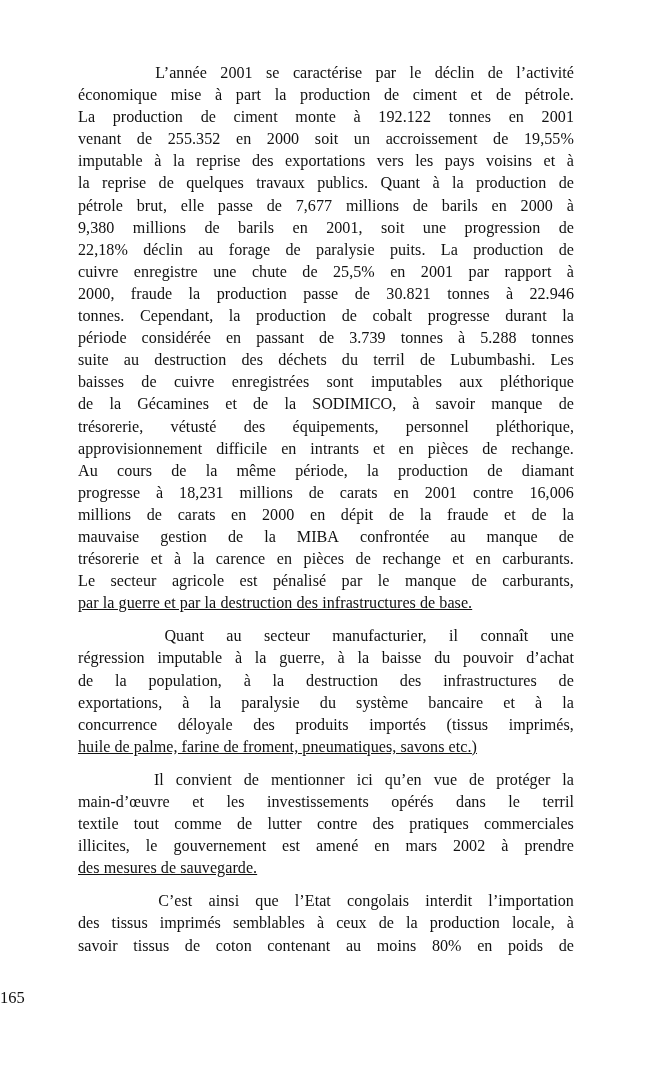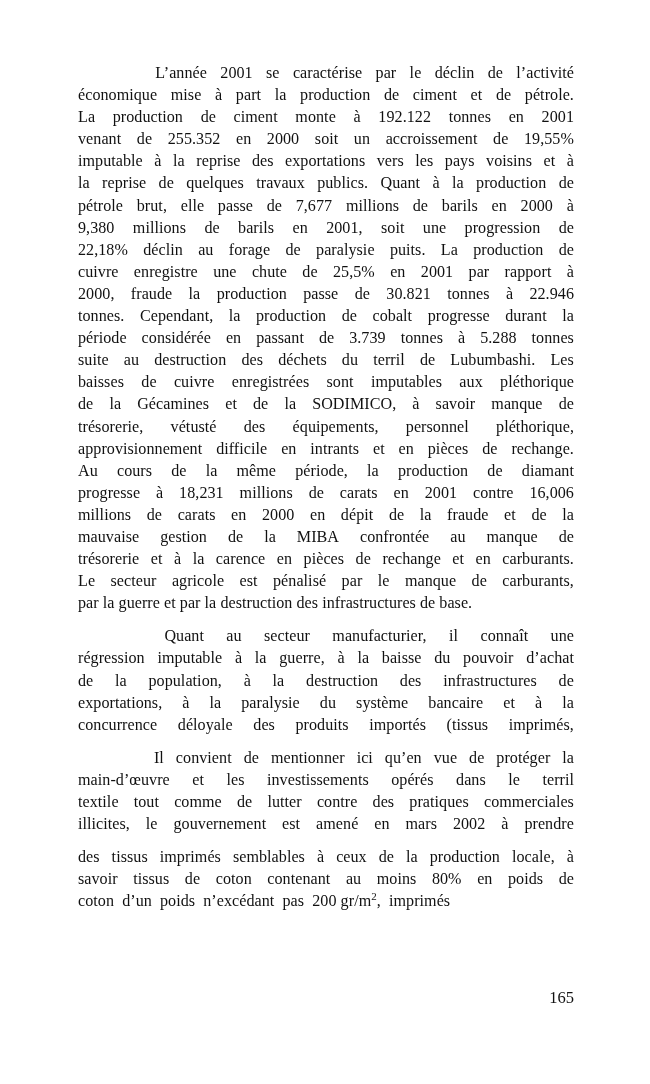--- a/index.html
+++ b/index.html
@@ -49,20 +49,21 @@
     font-size: 16.1px;
     line-height: 22.1px;
     height: 22.1px;
     white-space: pre;
     letter-spacing: 0.05px;
   }
   
   .line.flush {
     display: block;
     text-align: left;
+    text-decoration: underline;
   }
   .line .w {
     display: inline-block;
   }
   
   .line .indent-space {
     display: inline-block;
     width: 64px;
   }
 
@@ -70,21 +71,21 @@
     font-size: 0.68em;
     vertical-align: super;
     line-height: 0;
   }
 
   #page-number {
     position: absolute;
     left: 0;
     top: 988px;
     width: 574px;
-    text-align: right;
+    text-align: left;
     font-size: 16.5px;
     line-height: 20px;
     font-family: "Liberation Serif", "DejaVu Serif", serif;
     color: #111111;
   }
 </style>
 </head>
 <body>
 
 <div id="page">
@@ -116,29 +117,31 @@
         <div class="line"><span class="w">trésorerie</span><span class="w">et</span><span class="w">à</span><span class="w">la</span><span class="w">carence</span><span class="w">en</span><span class="w">pièces</span><span class="w">de</span><span class="w">rechange</span><span class="w">et</span><span class="w">en</span><span class="w">carburants.</span></div>
         <div class="line"><span class="w">Le</span><span class="w">secteur</span><span class="w">agricole</span><span class="w">est</span><span class="w">pénalisé</span><span class="w">par</span><span class="w">le</span><span class="w">manque</span><span class="w">de</span><span class="w">carburants,</span></div>
         <div class="line flush">par la guerre et par la destruction des infrastructures de base.</div>
       </div>
       <div class="paragraph">
         <div class="line"><span class="indent-space"></span><span class="w">Quant</span><span class="w">au</span><span class="w">secteur</span><span class="w">manufacturier,</span><span class="w">il</span><span class="w">connaît</span><span class="w">une</span></div>
         <div class="line"><span class="w">régression</span><span class="w">imputable</span><span class="w">à</span><span class="w">la</span><span class="w">guerre,</span><span class="w">à</span><span class="w">la</span><span class="w">baisse</span><span class="w">du</span><span class="w">pouvoir</span><span class="w">d’achat</span></div>
         <div class="line"><span class="w">de</span><span class="w">la</span><span class="w">population,</span><span class="w">à</span><span class="w">la</span><span class="w">destruction</span><span class="w">des</span><span class="w">infrastructures</span><span class="w">de</span></div>
         <div class="line"><span class="w">exportations,</span><span class="w">à</span><span class="w">la</span><span class="w">paralysie</span><span class="w">du</span><span class="w">système</span><span class="w">bancaire</span><span class="w">et</span><span class="w">à</span><span class="w">la</span></div>
         <div class="line"><span class="w">concurrence</span><span class="w">déloyale</span><span class="w">des</span><span class="w">produits</span><span class="w">importés</span><span class="w">(tissus</span><span class="w">imprimés,</span></div>
+        <div class="line flush">huile de palme, farine de froment, pneumatiques, savons etc.)</div>
       </div>
       <div class="paragraph">
         <div class="line"><span class="indent-space"></span><span class="w">Il</span><span class="w">convient</span><span class="w">de</span><span class="w">mentionner</span><span class="w">ici</span><span class="w">qu’en</span><span class="w">vue</span><span class="w">de</span><span class="w">protéger</span><span class="w">la</span></div>
         <div class="line"><span class="w">main-d’œuvre</span><span class="w">et</span><span class="w">les</span><span class="w">investissements</span><span class="w">opérés</span><span class="w">dans</span><span class="w">le</span><span class="w">terril</span></div>
         <div class="line"><span class="w">textile</span><span class="w">tout</span><span class="w">comme</span><span class="w">de</span><span class="w">lutter</span><span class="w">contre</span><span class="w">des</span><span class="w">pratiques</span><span class="w">commerciales</span></div>
         <div class="line"><span class="w">illicites,</span><span class="w">le</span><span class="w">gouvernement</span><span class="w">est</span><span class="w">amené</span><span class="w">en</span><span class="w">mars</span><span class="w">2002</span><span class="w">à</span><span class="w">prendre</span></div>
+        <div class="line flush">des mesures de sauvegarde.</div>
       </div>
       <div class="paragraph">
+        <div class="line"><span class="indent-space"></span><span class="w">C’est</span><span class="w">ainsi</span><span class="w">que</span><span class="w">l’Etat</span><span class="w">congolais</span><span class="w">interdit</span><span class="w">l’importation</span></div>
         <div class="line"><span class="w">des</span><span class="w">tissus</span><span class="w">imprimés</span><span class="w">semblables</span><span class="w">à</span><span class="w">ceux</span><span class="w">de</span><span class="w">la</span><span class="w">production</span><span class="w">locale,</span><span class="w">à</span></div>
         <div class="line"><span class="w">savoir</span><span class="w">tissus</span><span class="w">de</span><span class="w">coton</span><span class="w">contenant</span><span class="w">au</span><span class="w">moins</span><span class="w">80%</span><span class="w">en</span><span class="w">poids</span><span class="w">de</span></div>
-        <div class="line flush">coton  d’un  poids  n’excédant  pas  200&nbsp;gr/m<sup>2</sup>,  imprimés</div>
       </div>
     </div>
 
   <div id="page-number">165</div>
 
 </div>
 
 </body></html>

